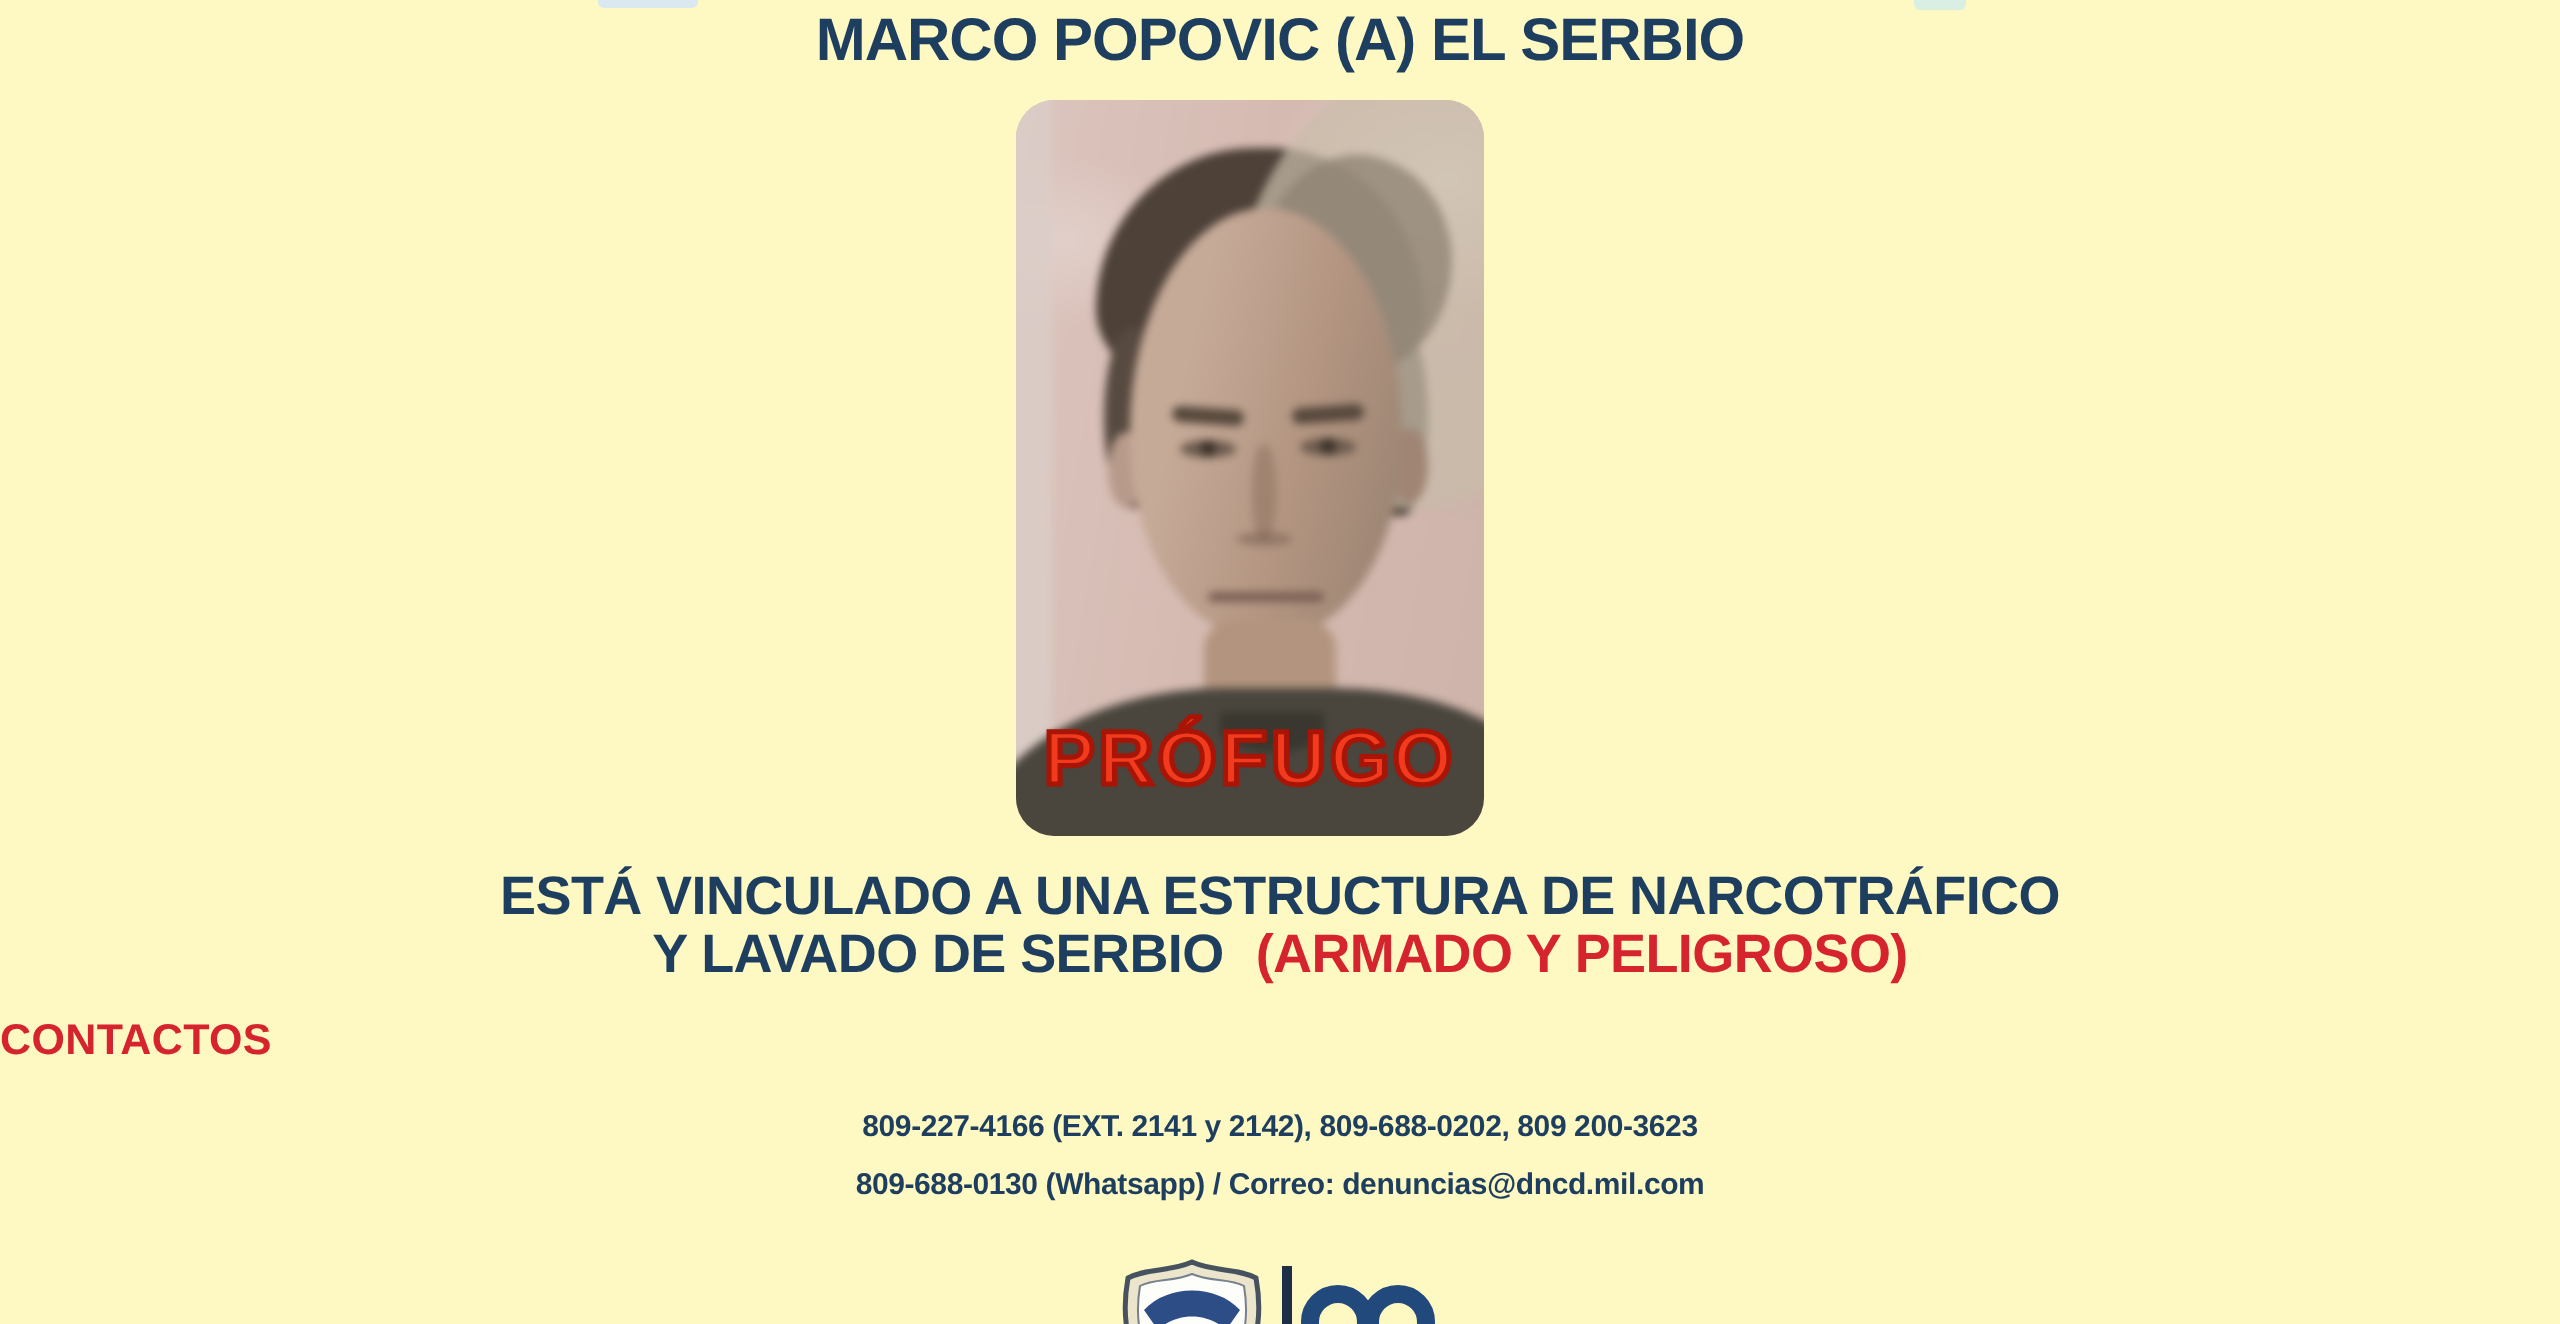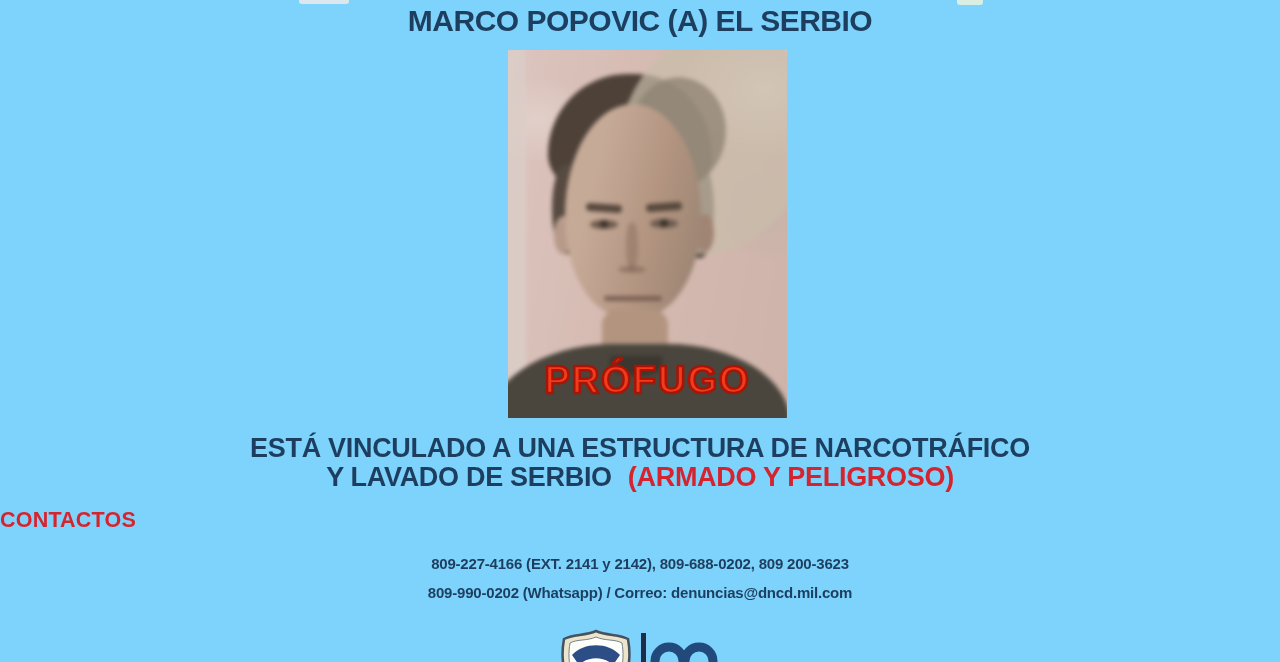--- a/index.html
+++ b/index.html
@@ -1,32 +1,32 @@
 <!DOCTYPE html>
 <html style="--navy: #1d3e5e; --red: #d6242e; --fugitive-fill: #f23b1d; --fugitive-stroke: #a81507;"><head>
 <meta charset="utf-8">
 <style>
   html,body { margin:0; padding:0; background:#ffffff; }
   .poster {
-    position:relative; width:1280px; height:662px; background:#7dd3fc;
+    position:relative; width:1280px; height:662px; background:#fef9c3;
     overflow:hidden; font-family:"Liberation Sans", sans-serif;
   }
   
   .artifact-a { position:absolute; left:299px; top:0; width:50px; height:4px; background:#dce8ef; border-radius:0 0 3px 3px; }
   .artifact-b { position:absolute; left:957px; top:0; width:26px; height:5px; background:#d9efe4; border-radius:0 0 3px 3px; }
 
   .title {
     position:absolute; top:4px; left:0; width:100%; text-align:center;
     font-size:30px; font-weight:bold; color:var(--navy); letter-spacing:-0.5px;
   }
 
   
   .photo {
-    position:absolute; left:508px; top:50px; width:279px; height:368px;
-    background:#d6beb6; overflow:hidden;
+    position:absolute; left:508px; top:50px; width:234px; height:368px;
+    background:#d6beb6; overflow:hidden;border-radius:19px;
   }
   .photo-art { position:absolute; inset:-6px; filter:blur(2px); }
   .photo-bg {
     position:absolute; inset:0;
     background:
       radial-gradient(90px 60px at 12% 20%, #e2cfc9 0%, rgba(226,207,201,0) 70%),
       radial-gradient(120px 90px at 90% 12%, #e8dbd2 0%, rgba(232,219,210,0) 75%),
       radial-gradient(80px 70px at 92% 45%, #c8b3a9 0%, rgba(200,179,169,0) 70%),
       linear-gradient(100deg, #dcc6bf 0%, #d5bab1 45%, #cdb3a9 100%);
   }
@@ -145,21 +145,21 @@
 
   <div class="statement">
     <div>ESTÁ VINCULADO A UNA ESTRUCTURA DE NARCOTRÁFICO</div>
     <div><span>Y LAVADO DE SERBIO</span><span class="red">(ARMADO Y PELIGROSO)</span></div>
   </div>
 
   <div class="contacts-heading">CONTACTOS</div>
 
   <div class="contact-lines">
     <div>809-227-4166 (EXT. 2141 y 2142), 809-688-0202, 809 200-3623</div>
-    <div>809-990-0202 (Whatsapp) / Correo: denuncias@dncd.mil.com</div>
+    <div>809-688-0130 (Whatsapp) / Correo: denuncias@dncd.mil.com</div>
   </div>
 
   <svg class="shield" width="80" height="80" viewBox="0 0 80 80">
     <path d="M40 2 C51 7 63 5 72 10 C76 32 73 60 40 78 C7 60 4 32 8 10 C17 5 29 7 40 2 Z" fill="#ece4cb" stroke="#47525f" stroke-width="2.5"></path>
     <path d="M40 8 C49 12 59 10 66 14 C69 32 67 54 40 71 C13 54 11 32 14 14 C21 10 31 12 40 8 Z" fill="#fdfdfa" stroke="#77818e" stroke-width="1"></path>
     <path d="M16 26 C28 13 52 13 64 26 L57 36 C48 27 32 27 23 36 Z" fill="#2c4d86"></path>
     <circle cx="40" cy="50" r="11" fill="#d43b3b"></circle>
     <path d="M40 40 L40 50 L30 50 A10 10 0 0 1 40 40 Z" fill="#3a5a94"></path>
     <ellipse cx="27" cy="56" rx="6" ry="4" fill="#4c7a44"></ellipse>
     <ellipse cx="53" cy="56" rx="6" ry="4" fill="#4c7a44"></ellipse>

